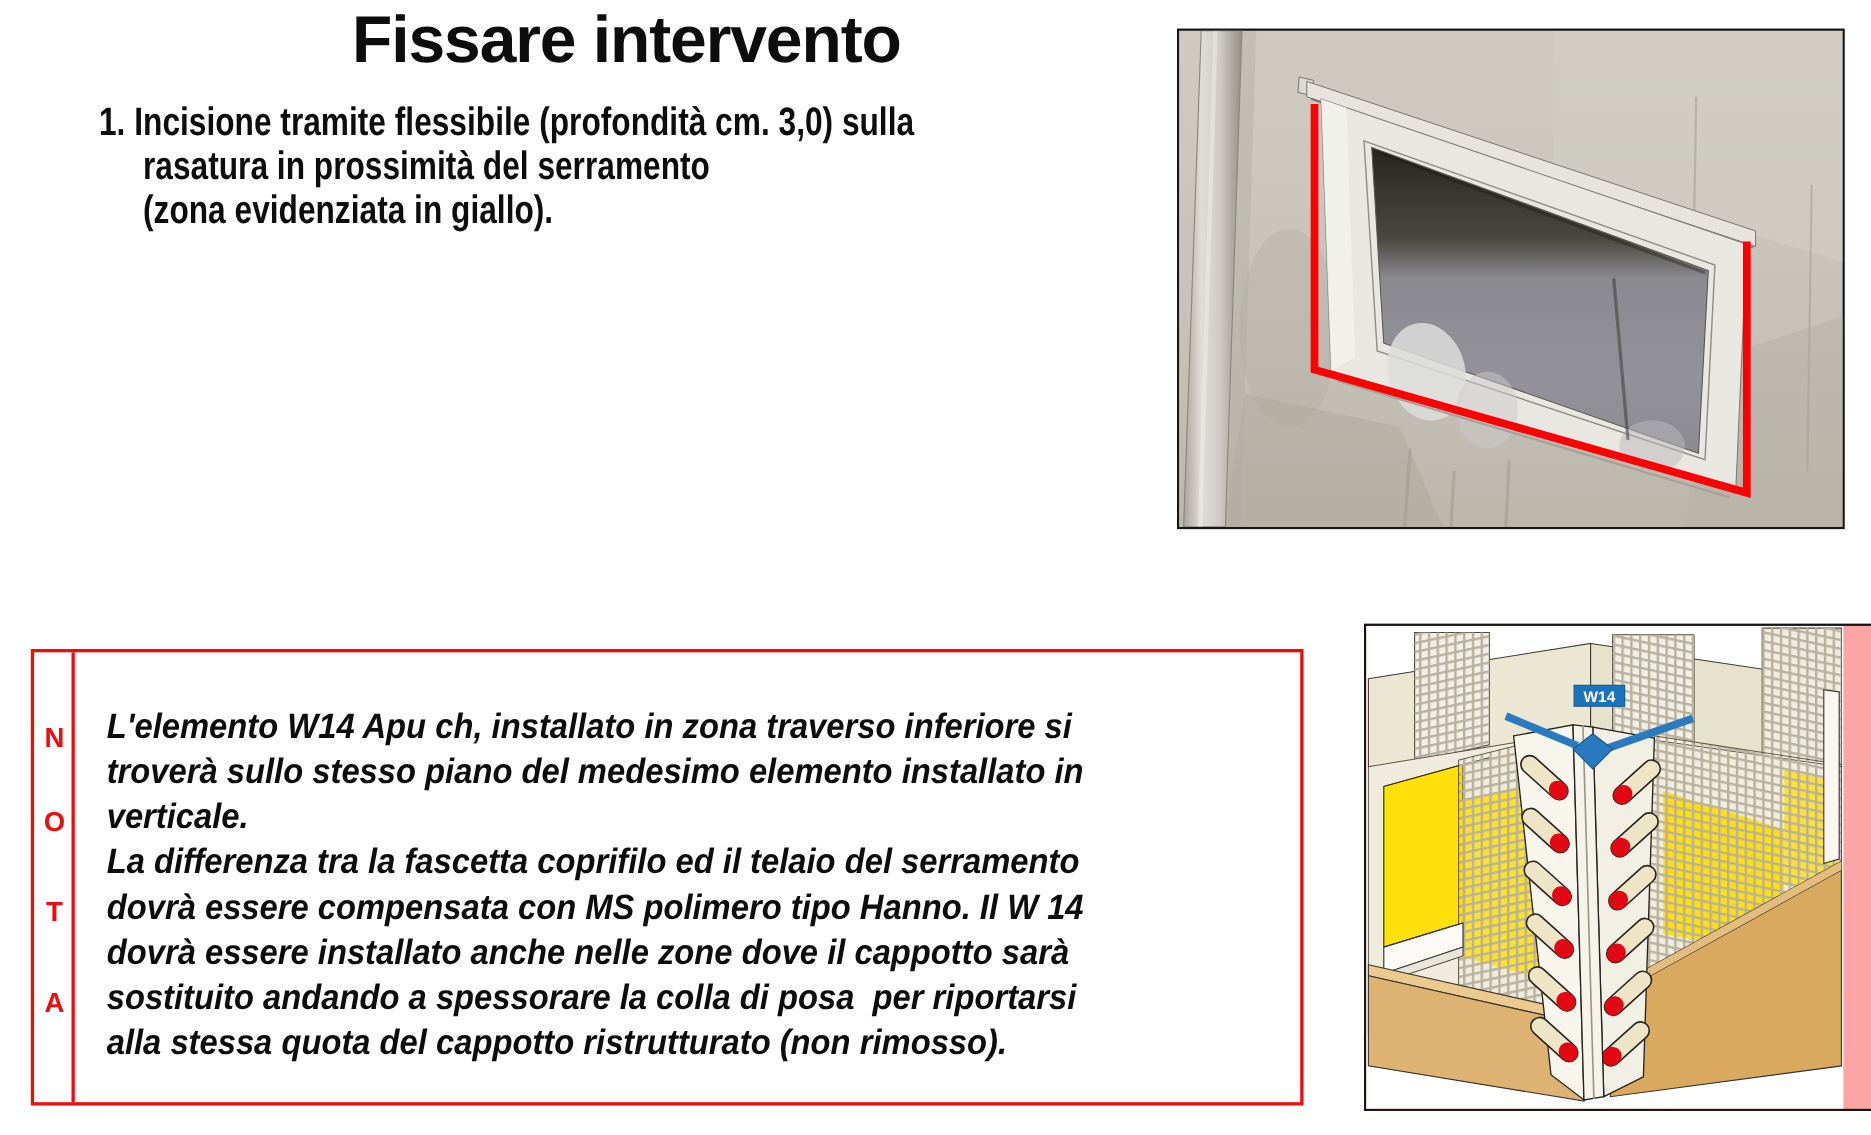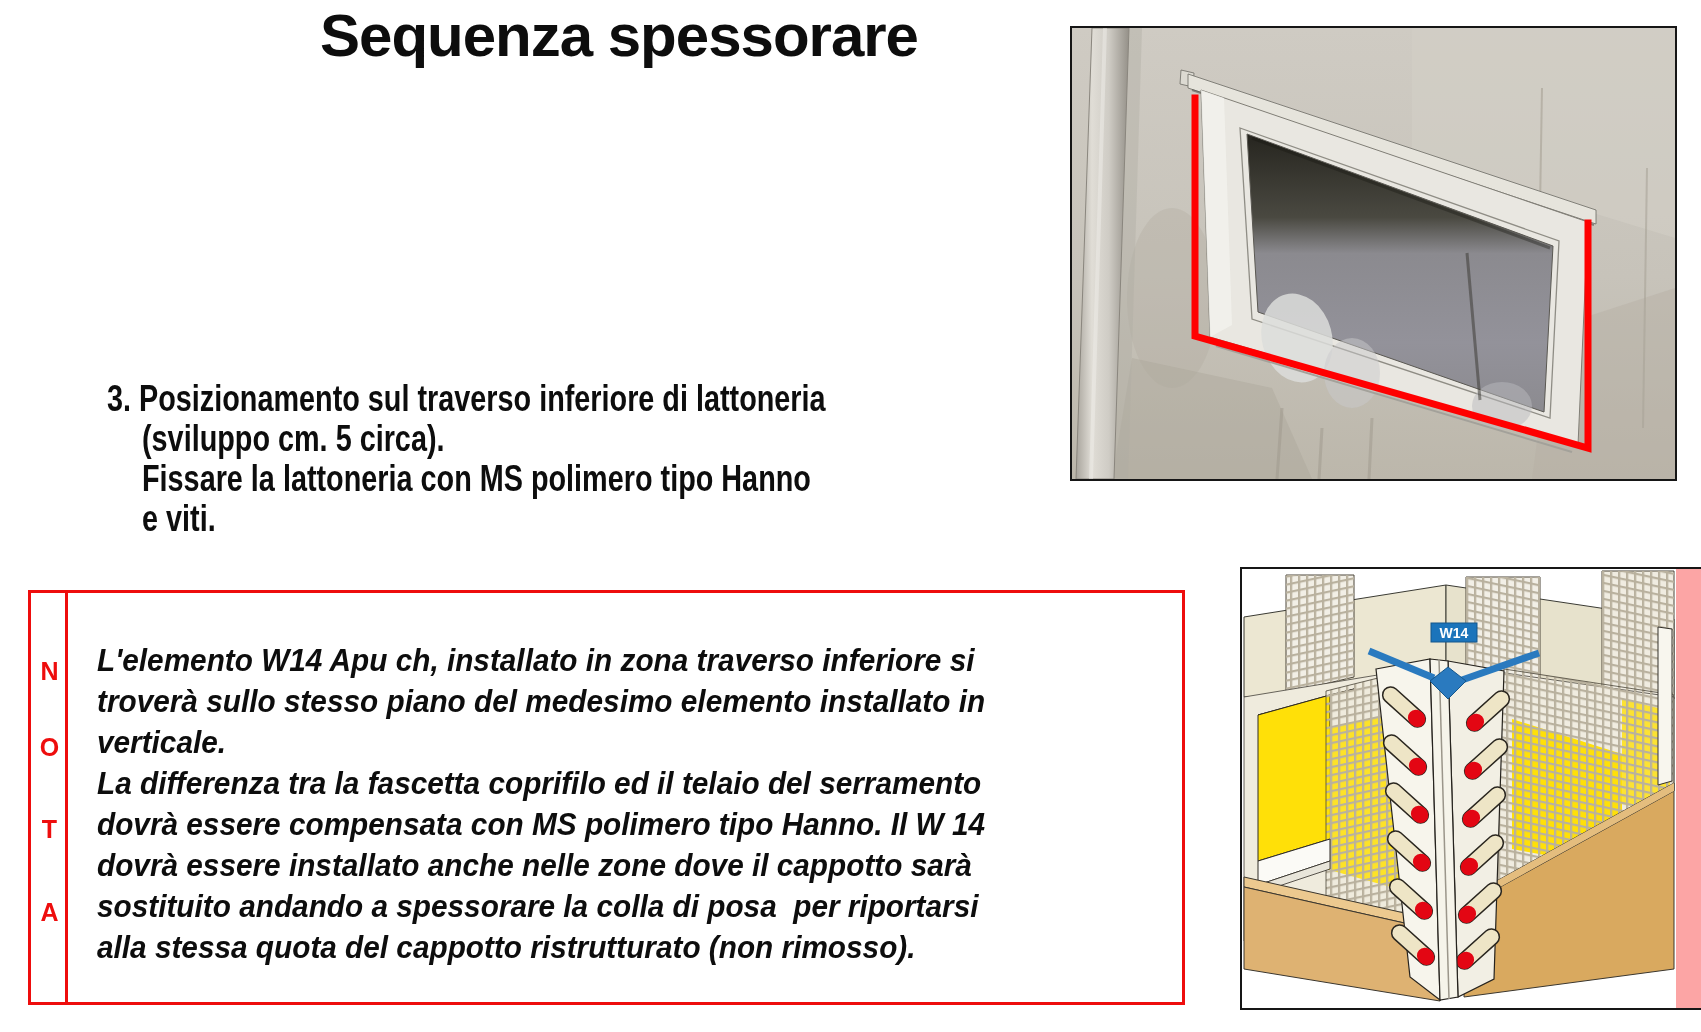--- a/index.html
+++ b/index.html
@@ -22,27 +22,26 @@
   
   #photo-frame{left:1070px;top:26px;width:607px;height:455px;border:2px solid #161616;box-sizing:border-box;background:#c9c5bd;}
   #diagram-frame{left:1240px;top:567px;width:474px;height:443px;border:2px solid #161616;box-sizing:border-box;background:#fca5a5;}
   svg{display:block;}
 </style>
 </head>
 <body>
 
 <div id="page">
 
-  <div class="abs" id="title">Sequenza spessorare</div>
-
-  <div class="step" style="left:107px;top:379px;">
-    <div class="bline">3. Posizionamento sul traverso inferiore di lattoneria</div>
-    <div class="bline ind2">(sviluppo cm. 5 circa).</div>
-    <div class="bline ind2">Fissare la lattoneria con MS polimero tipo Hanno</div>
-    <div class="bline ind2">e viti.</div>
+  <div class="abs" id="title">Fissare intervento</div>
+
+  <div class="step" style="left:90px;top:91px;">
+    <div class="bline">1. Incisione tramite flessibile (profondità cm. 3,0) sulla</div>
+    <div class="bline ind1">rasatura in prossimità del serramento</div>
+    <div class="bline ind1">(zona evidenziata in giallo).</div>
   </div>
 
   <div class="abs" id="nota">
     <div class="abs" id="nota-divider"></div>
     <div class="nota-letter" style="top:66px;">N</div>
     <div class="nota-letter" style="top:142px;">O</div>
     <div class="nota-letter" style="top:224px;">T</div>
     <div class="nota-letter" style="top:307px;">A</div>
     <div class="abs" id="nota-text">
       <div class="nline">L'elemento W14 Apu ch, installato in zona traverso inferiore si</div>

